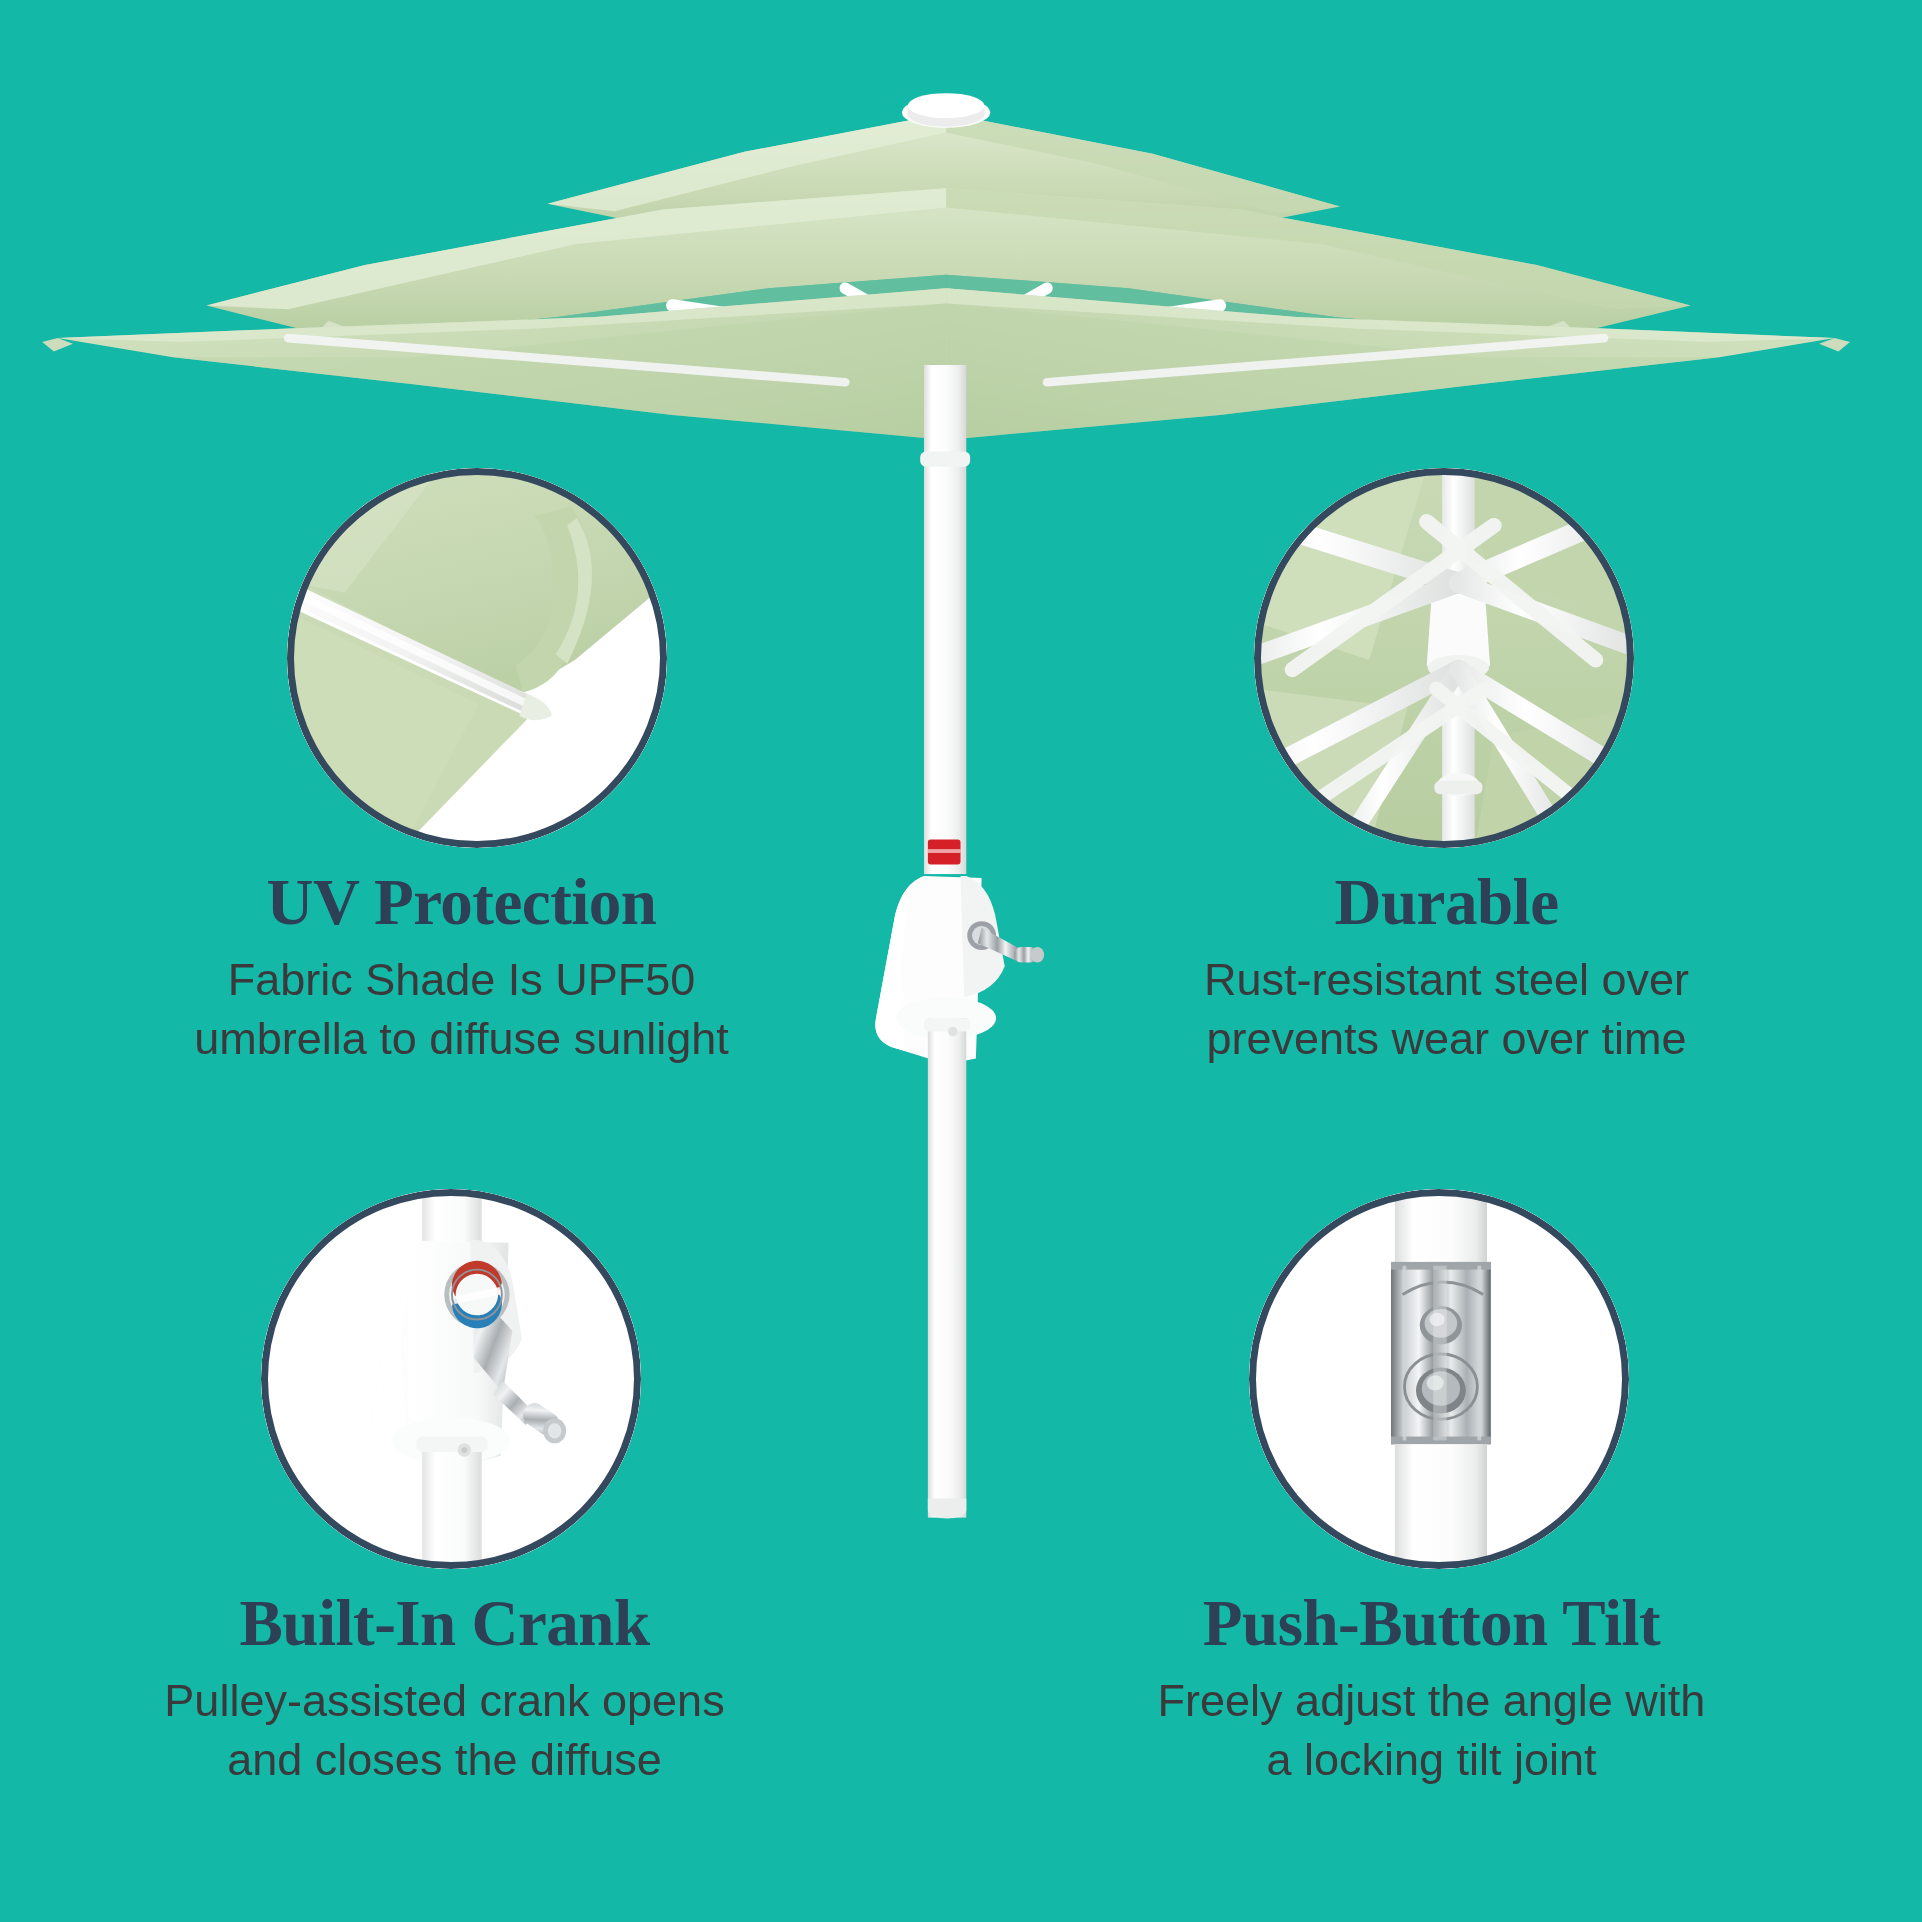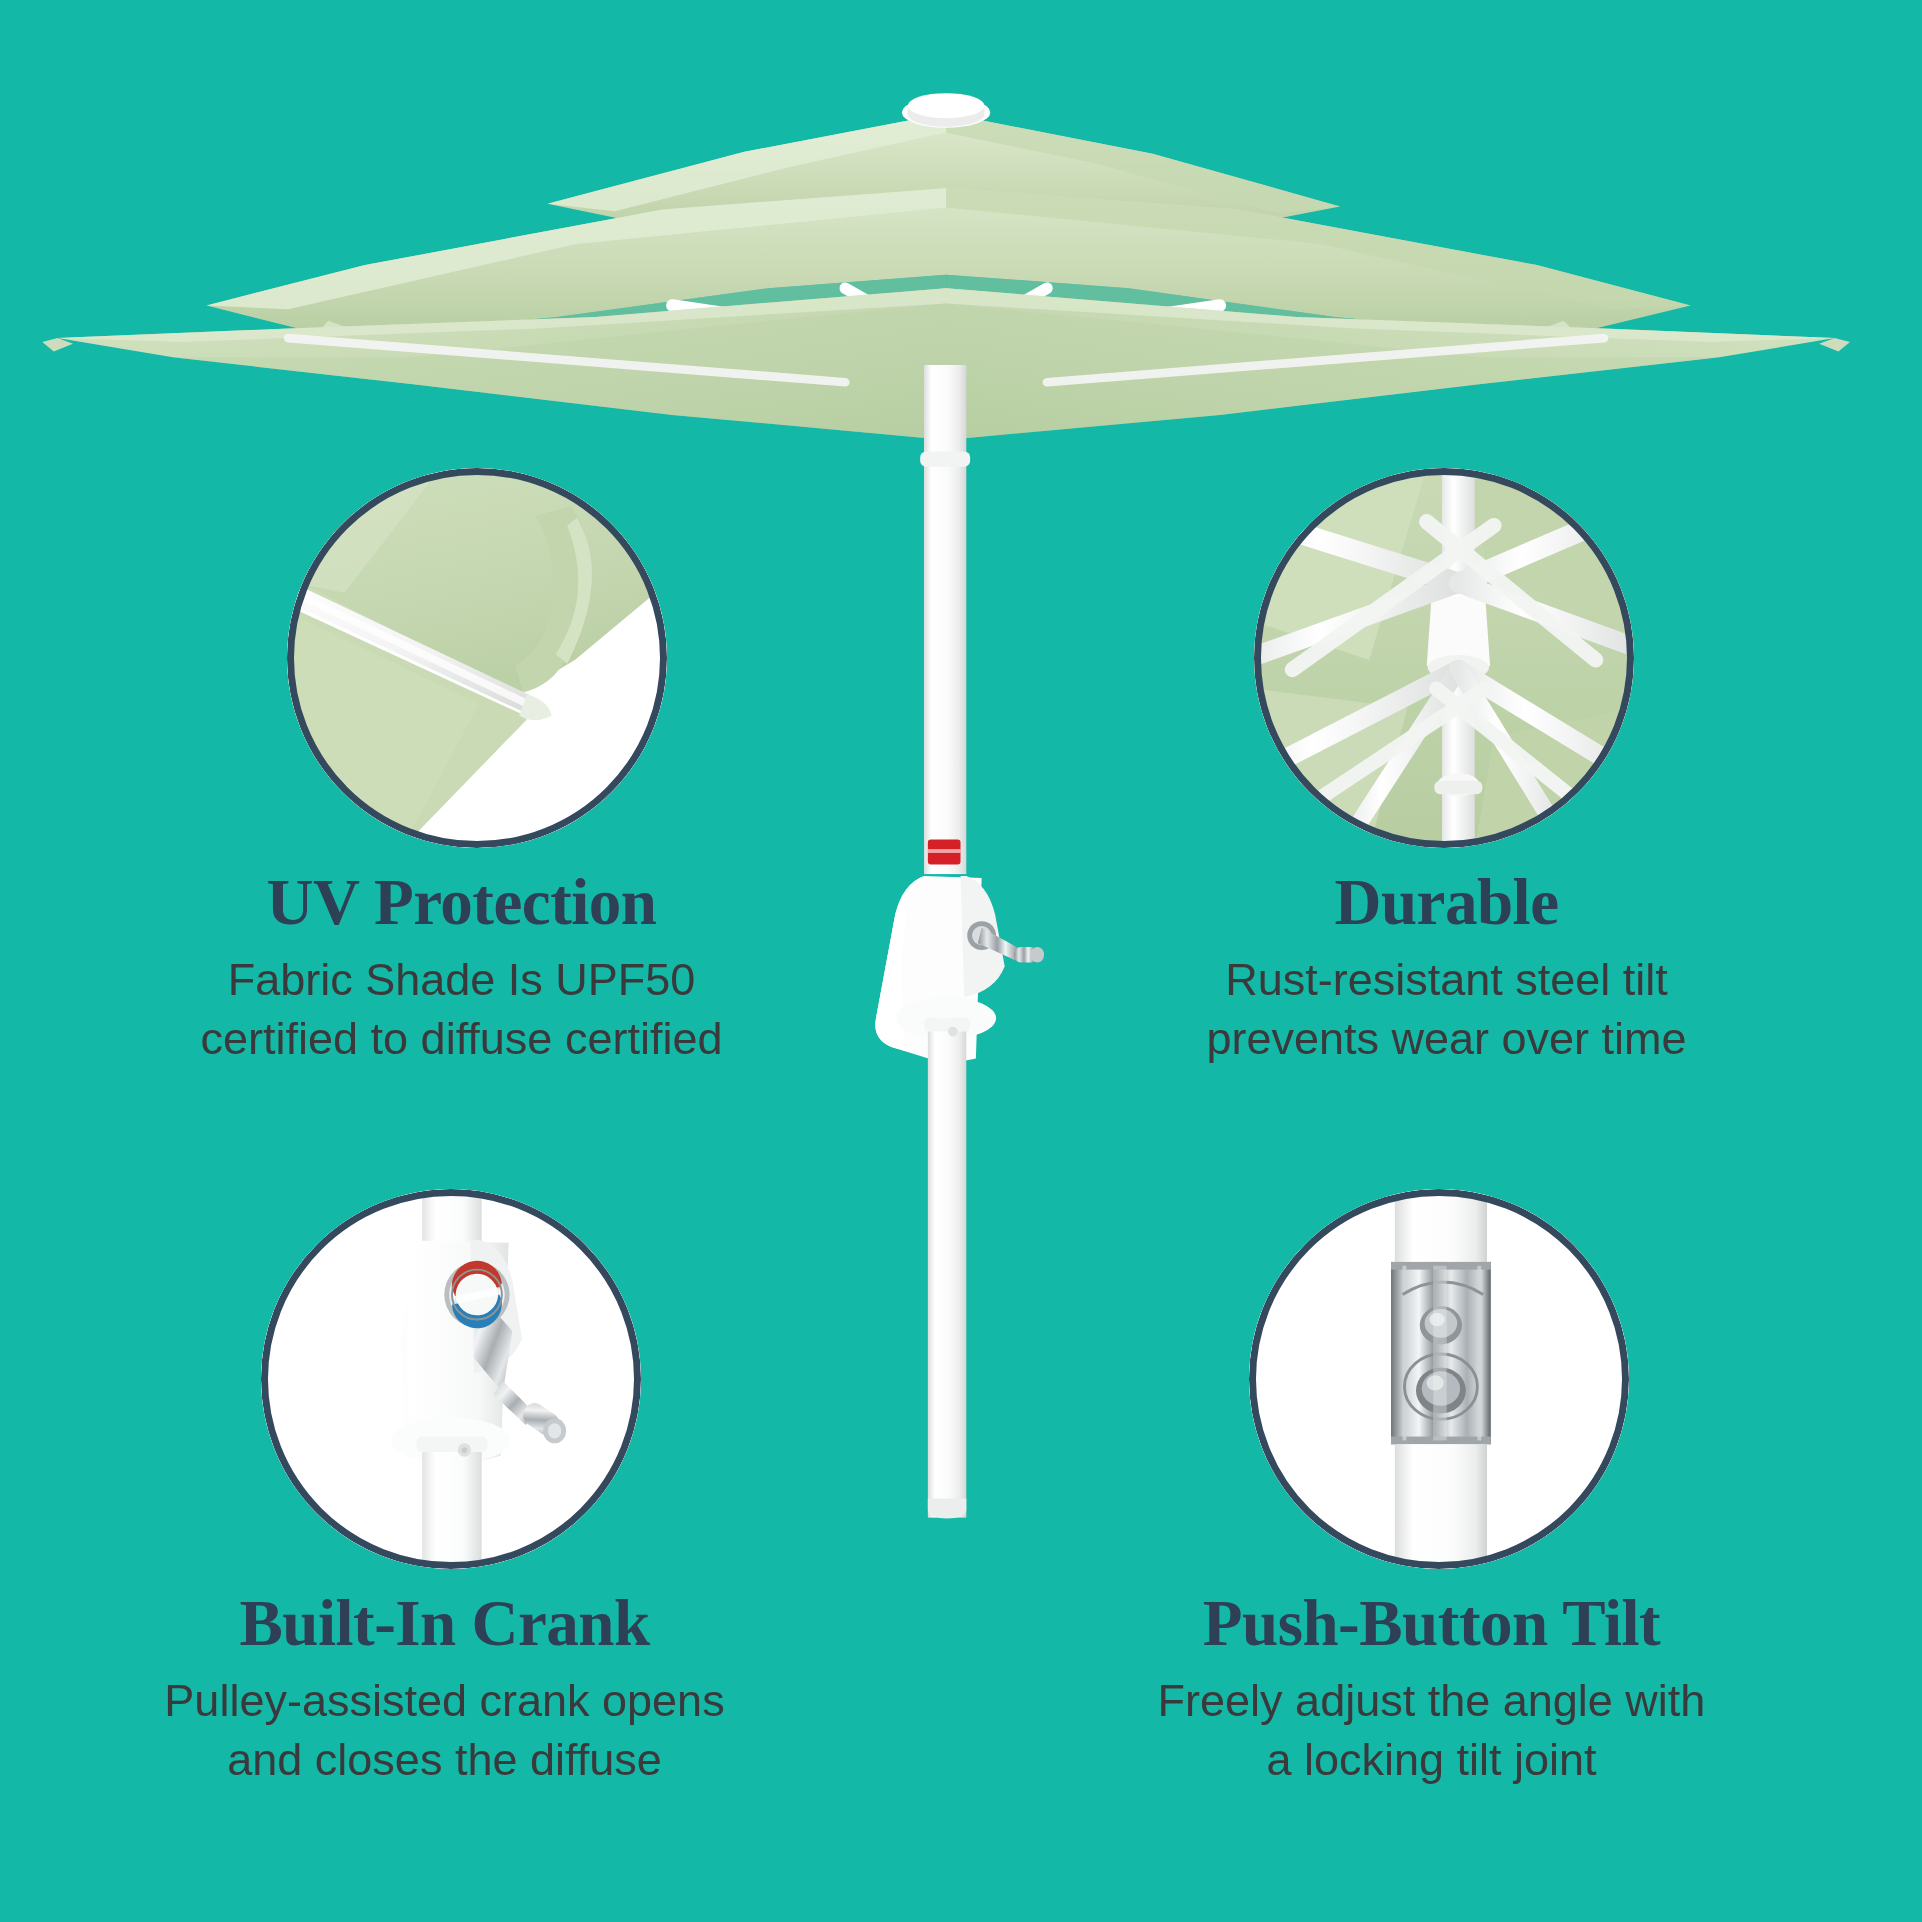--- a/index.html
+++ b/index.html
@@ -449,28 +449,28 @@
         <rect x="152" y="266" width="96" height="140" fill="url(#ctPole)"></rect>
       </svg>
     </div>
     <div class="ring"></div>
   </div>
 
   <div class="feature-text" id="text-uv">
     <h2 class="feature-title">UV Protection</h2>
     <p class="feature-desc">
       <span class="line">Fabric Shade Is UPF50</span>
-      <span class="line">certified to diffuse certified</span>
+      <span class="line">umbrella to diffuse sunlight</span>
     </p>
   </div>
 
   <div class="feature-text" id="text-durable">
     <h2 class="feature-title">Durable</h2>
     <p class="feature-desc">
-      <span class="line">Rust-resistant steel tilt</span>
+      <span class="line">Rust-resistant steel over</span>
       <span class="line">prevents wear over time</span>
     </p>
   </div>
 
   <div class="feature-text" id="text-crank">
     <h2 class="feature-title">Built-In Crank</h2>
     <p class="feature-desc">
       <span class="line">Pulley-assisted crank opens</span>
       <span class="line">and closes the diffuse</span>
     </p>

